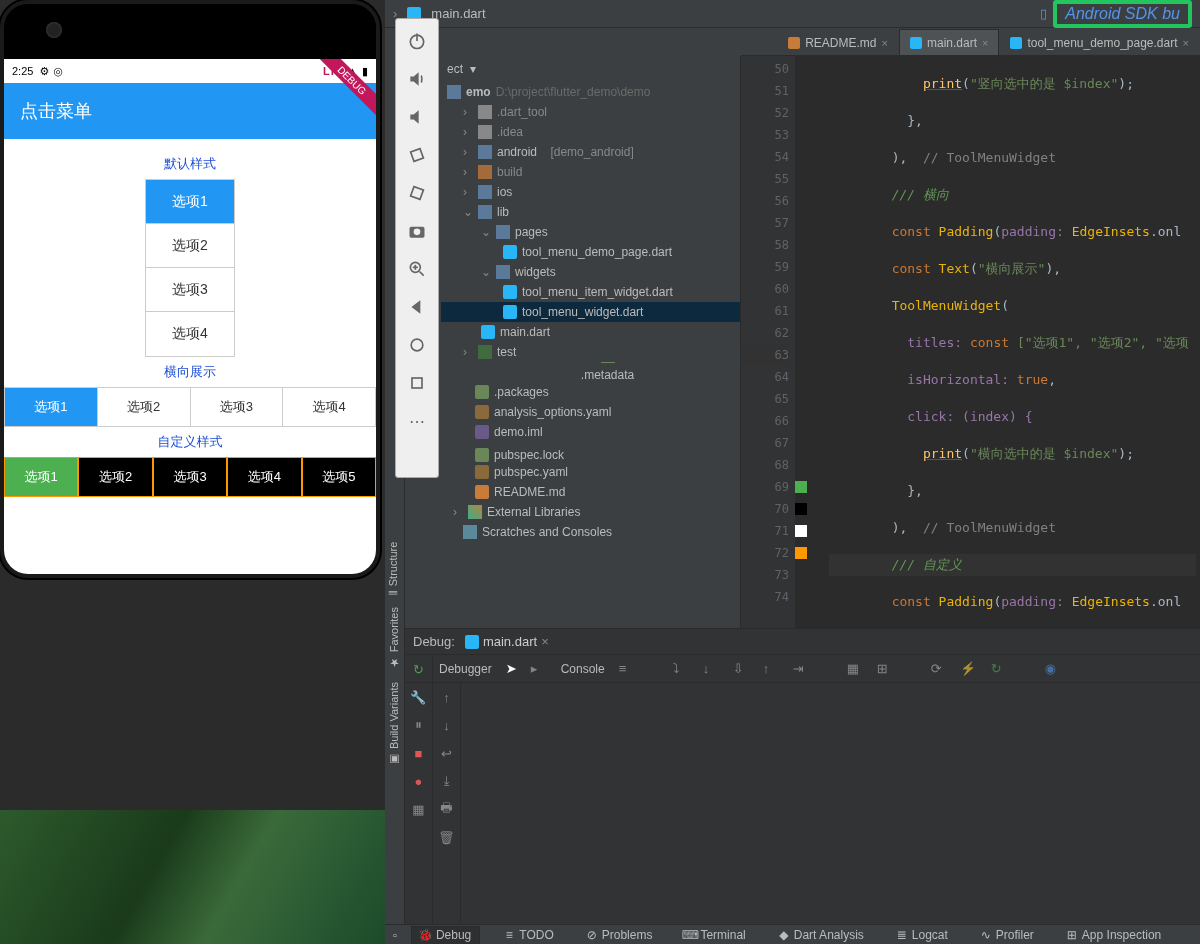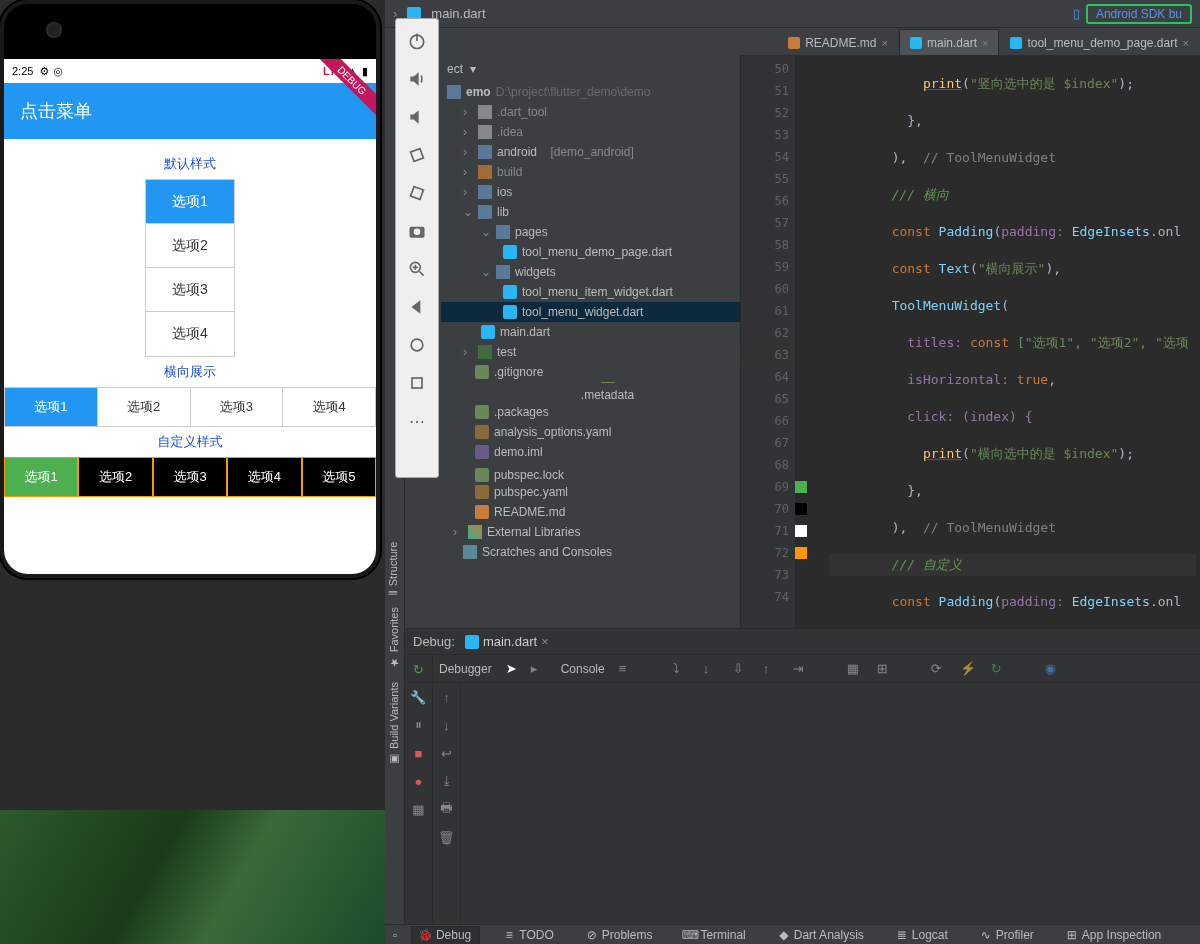--- a/index.html
+++ b/index.html
@@ -57,21 +57,21 @@
   .navbar { position:absolute; bottom:0; left:0; right:0; height:40px; background:#000; display:flex; align-items:center; justify-content:space-around; }
   .nav-icon { color:#fff; width:20px; height:20px; }
 
   
   .grass { position:absolute; left:0; top:810px; width:390px; height:134px; background: linear-gradient(120deg,#2d5a2d,#1a3a1a 40%,#3a6a3a 60%,#1a4a2a); }
 
   
   .ide { position:absolute; left:385px; right:0; top:0; bottom:0; background:#3c3f41; }
   .ide-top { height:28px; background:#3c3f41; border-bottom:1px solid #2b2b2b; display:flex; align-items:center; padding:0 8px; gap:10px; }
   .ide-top .right { margin-left:auto; display:flex; align-items:center; gap:6px; color:#5394ec; }
-  .device-label { border:2px solid #22c55e; border-radius:3px; padding:1px 8px; font-size:12px; }
+  .device-label { border:4px solid #22c55e; border-radius:3px; padding:1px 8px; font-size:16px;font-style:italic; }
 
   
   .emubar { position:absolute; left:395px; top:18px; width:44px; height:460px; background:#efefef; border:1px solid #aaa; border-radius:3px; display:flex; flex-direction:column; align-items:center; gap:18px; padding:12px 0; z-index:20; }
   .emubar .eicon { width:20px; height:20px; color:#555; display:flex; align-items:center; justify-content:center; }
 
   
   .proj { position:absolute; left:56px; top:56px; width:300px; bottom:316px; background:#3c3f41; border-right:1px solid #2b2b2b; overflow:hidden; font-size:12px; }
   .proj .row { height:20px; display:flex; align-items:center; padding-left:6px; gap:5px; white-space:nowrap; }
   .proj .row.sel { background:#0d293e; }
   .proj .row.dim { color:#888; }
@@ -95,21 +95,21 @@
   .editor { position:absolute; left:356px; right:0; top:56px; bottom:316px; background:#2b2b2b; display:flex; }
   .gutter { width:54px; background:#313335; color:#606366; text-align:right; padding:2px 6px 0 0; font-family: Consolas, monospace; font-size:12px; }
   .gutter .ln { height:22px; line-height:22px; position:relative; }
   .gutter .swatch { position:absolute; right:-18px; top:5px; width:12px; height:12px; }
   .foldcol { width:30px; background:#2b2b2b; }
   .code { flex:1; font-family: Consolas, monospace; font-size:13px; padding:2px 4px; white-space:pre; overflow:hidden; }
   .code .line { height:22px; line-height:22px; }
   .kw { color:#cc7832; }
   .fn { color:#ffc66d; }
   .str { color:#6a8759; }
-  .cls { color:#7dd3fc; }
+  .cls { color:#eab308; }
   .punc { color:#a9b7c6; }
   .cmt { color:#808080; }
   .cmt-doc { color:#629755; font-style:italic; }
   .param { color:#9876aa; }
   .underline { text-decoration: underline; text-decoration-color:#555; }
   .code .hl-line { background:#323232; }
 
   
   .vtab { position:absolute; left:0; top:56px; width:20px; bottom:20px; background:#3c3f41; border-right:1px solid #2b2b2b; }
   .vtab .lbl { writing-mode: vertical-rl; transform: rotate(180deg); font-size:11px; color:#bbb; padding:6px 2px; display:flex; align-items:center; gap:4px; }
@@ -367,24 +367,20 @@
         <span>tool_menu_widget.dart</span>
       </div>
     <div class="row" style="padding-left:40px;">
         <span class="ic file-dart"></span>
         <span>main.dart</span>
       </div>
     <div class="row" style="padding-left:22px;">
         <span class="arrow">›</span>
         <span class="ic folder" style="background:#3f6b3f;"></span>
         <span>test</span>
-      </div>
-    <div class="row" style="padding-left:34px;">
-        <span class="ic file-generic"></span>
-        <span>.gitignore</span>
       </div>
     <div class="row" style="padding-left:34px;flex-direction:column;">
         <span class="ic file-generic"></span>
         <span>.metadata</span>
       </div>
     <div class="row" style="padding-left:34px;">
         <span class="ic file-generic"></span>
         <span>.packages</span>
       </div>
     <div class="row" style="padding-left:34px;">

